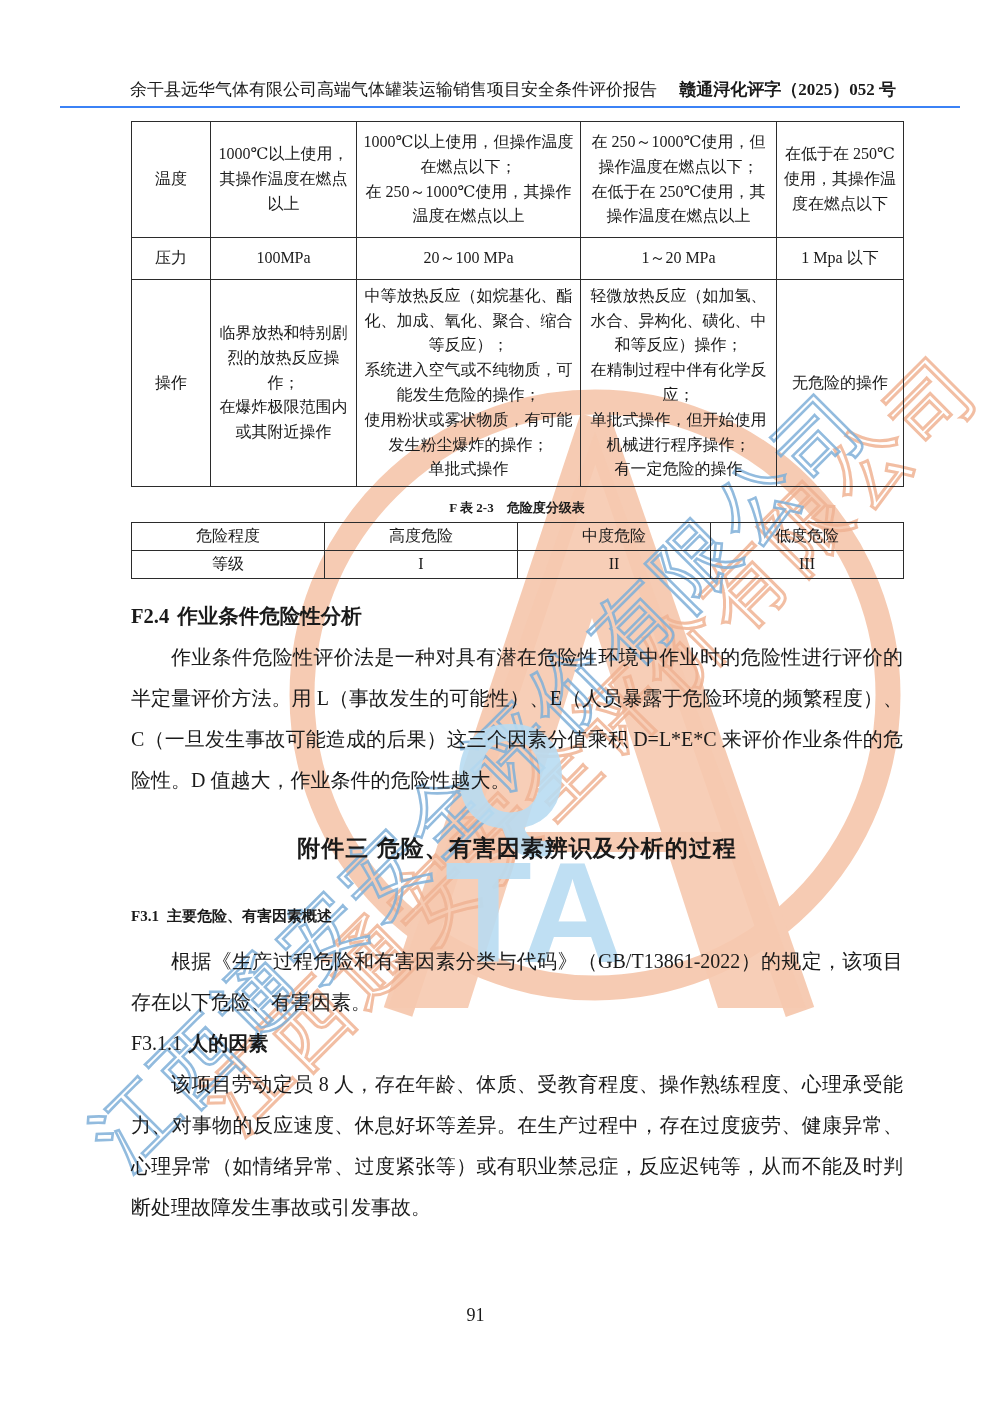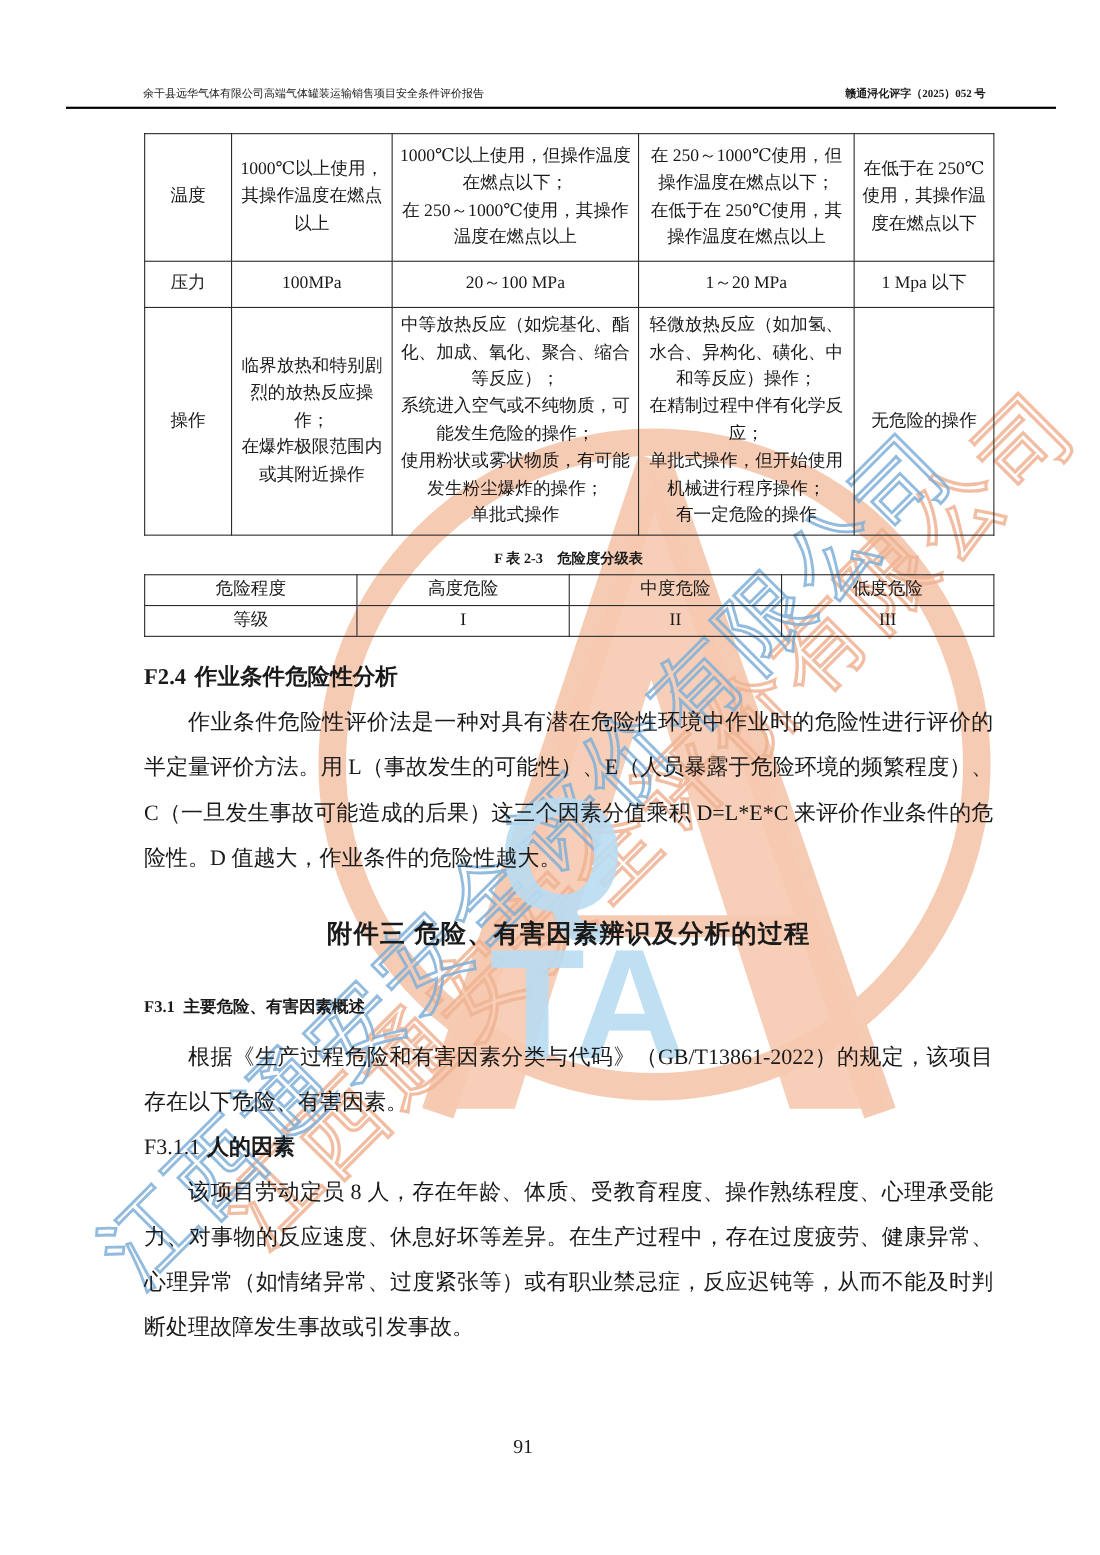--- a/index.html
+++ b/index.html
@@ -18,22 +18,22 @@
     position: absolute; left: 0; top: 0;
     width: 1000px; height: 1414px;
     z-index: 0; pointer-events: none;
   }
   
   .header {
     position: absolute; top: 78px; left: 60px; width: 900px;
     z-index: 1;
     display: flex; justify-content: space-between; align-items: flex-start;
     padding: 0 64px 5px 70px;
-    border-bottom: 2px solid #000000;
-    font-size: 10px;
+    border-bottom: 2px solid #3b82f6;
+    font-size: 17px;
   }
   .header .right { font-weight: bold; }
   .content {
     position: absolute; top: 121px; left: 131px; width: 772px;
     z-index: 1;
   }
   table { border-collapse: collapse; table-layout: fixed; width: 772px; }
   td {
     border: 1px solid #2b2b2b;
     text-align: center; vertical-align: middle;

